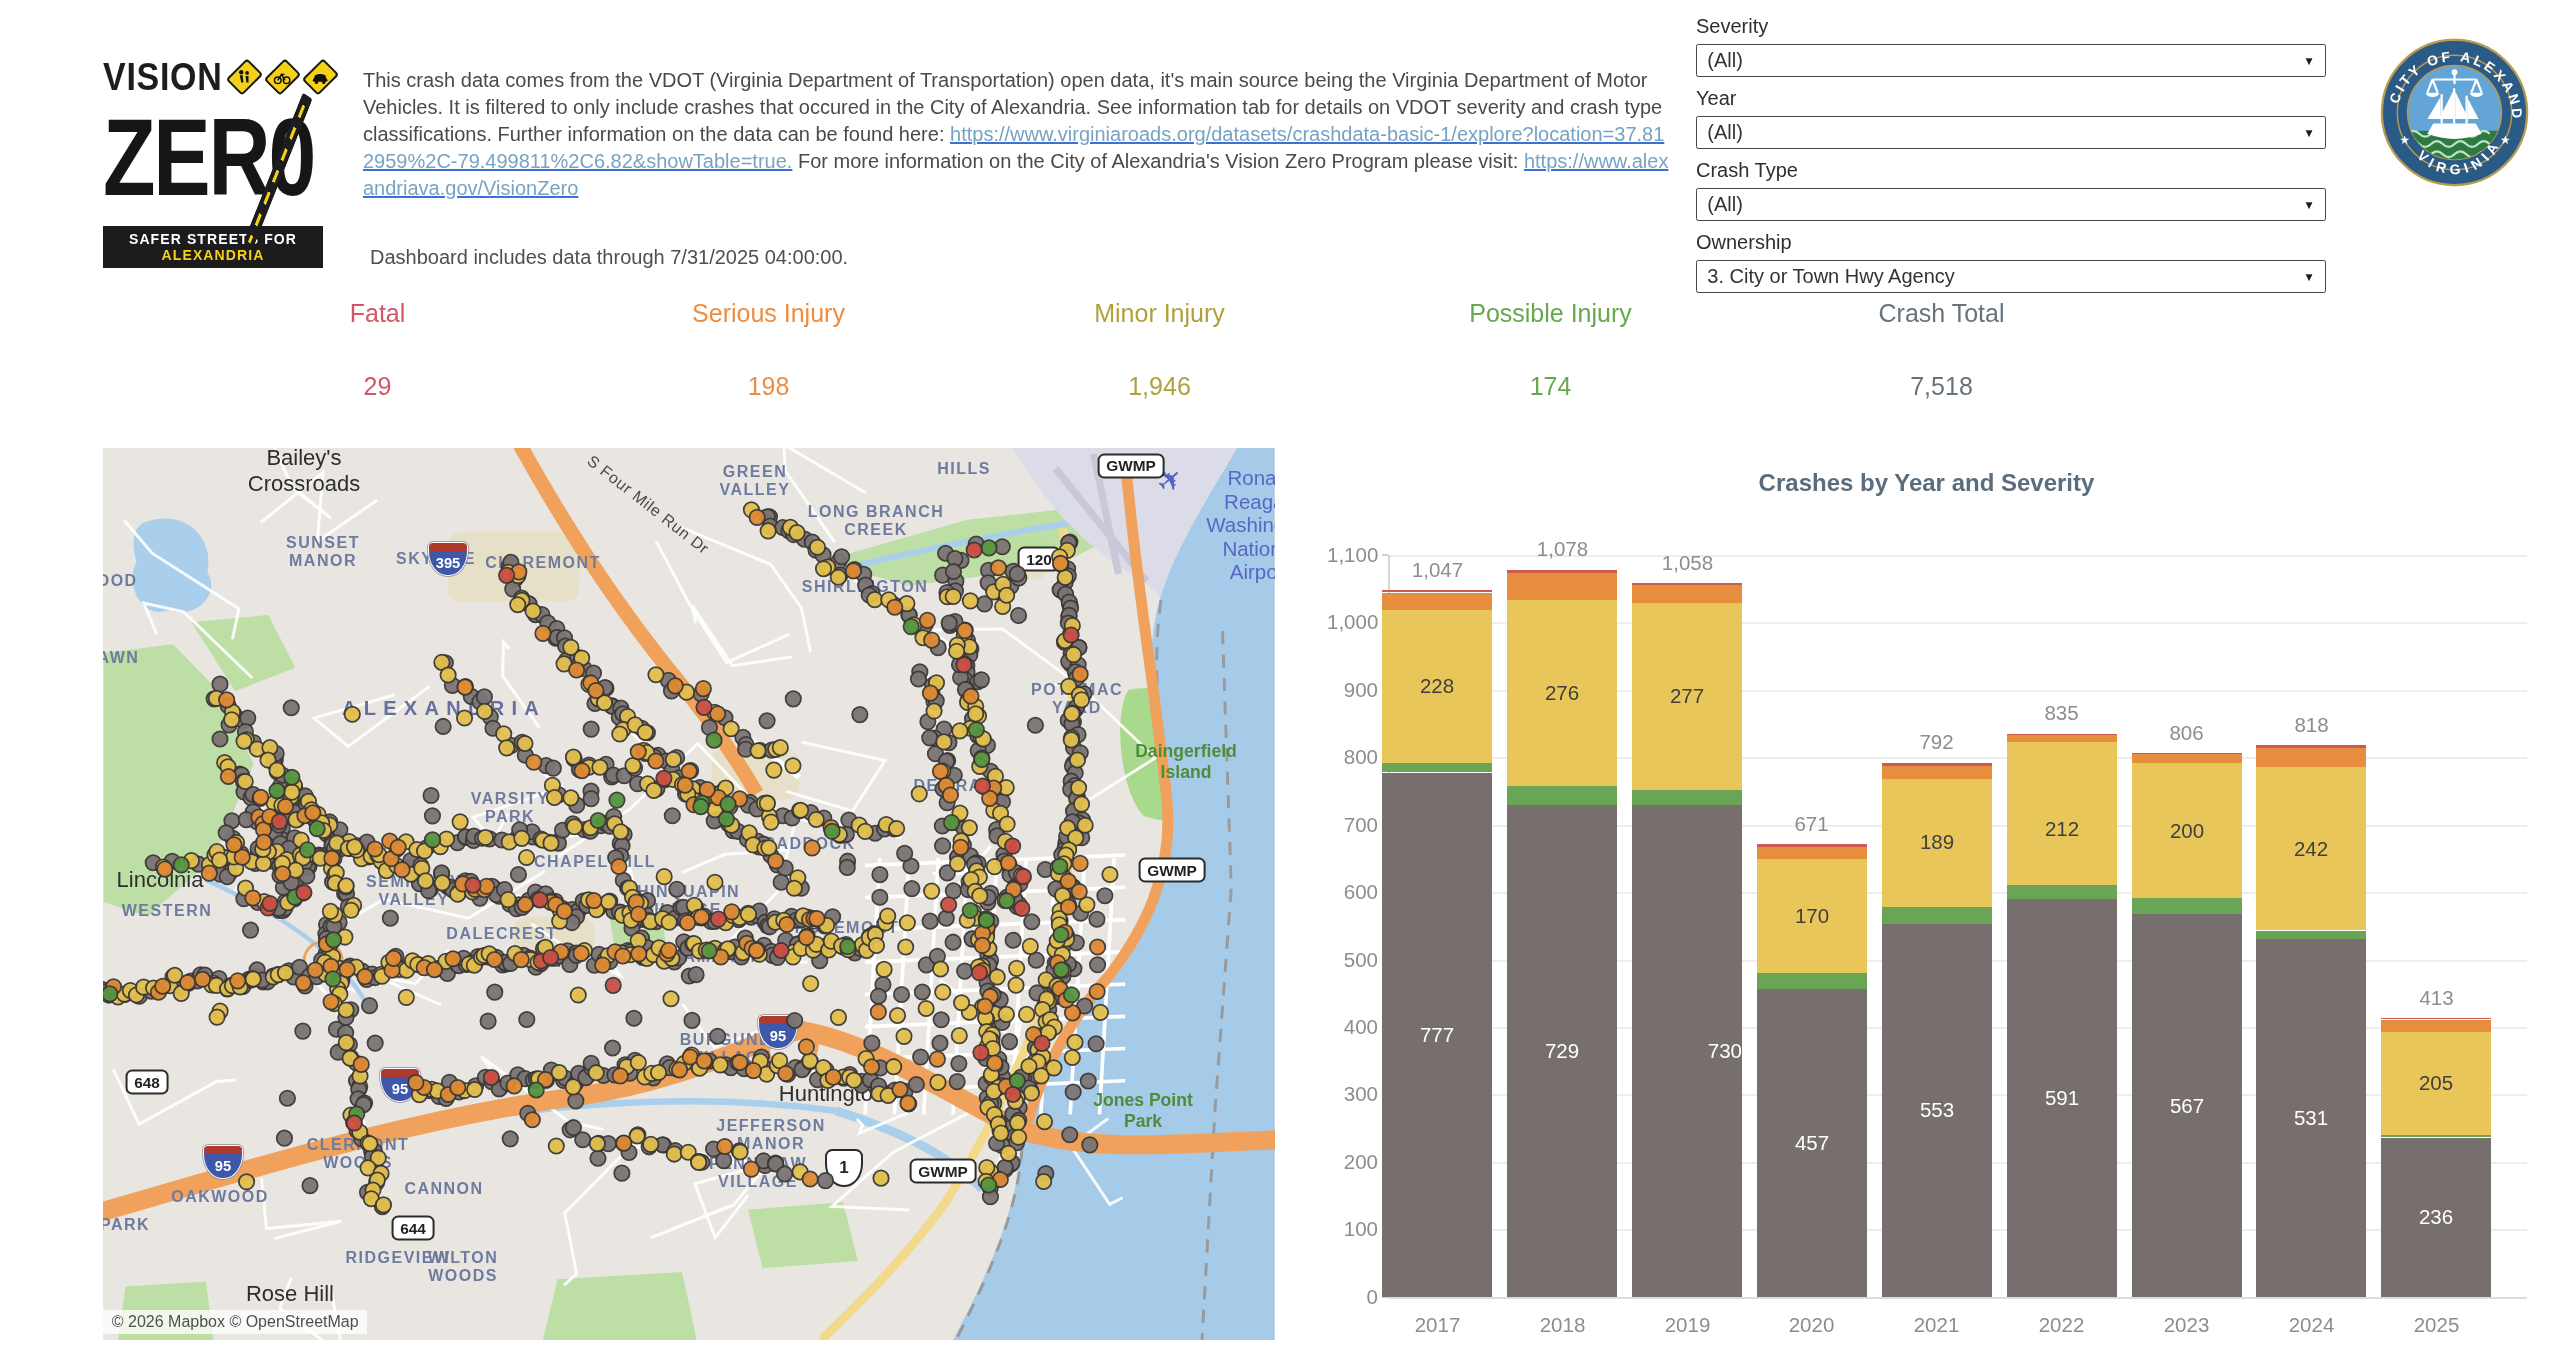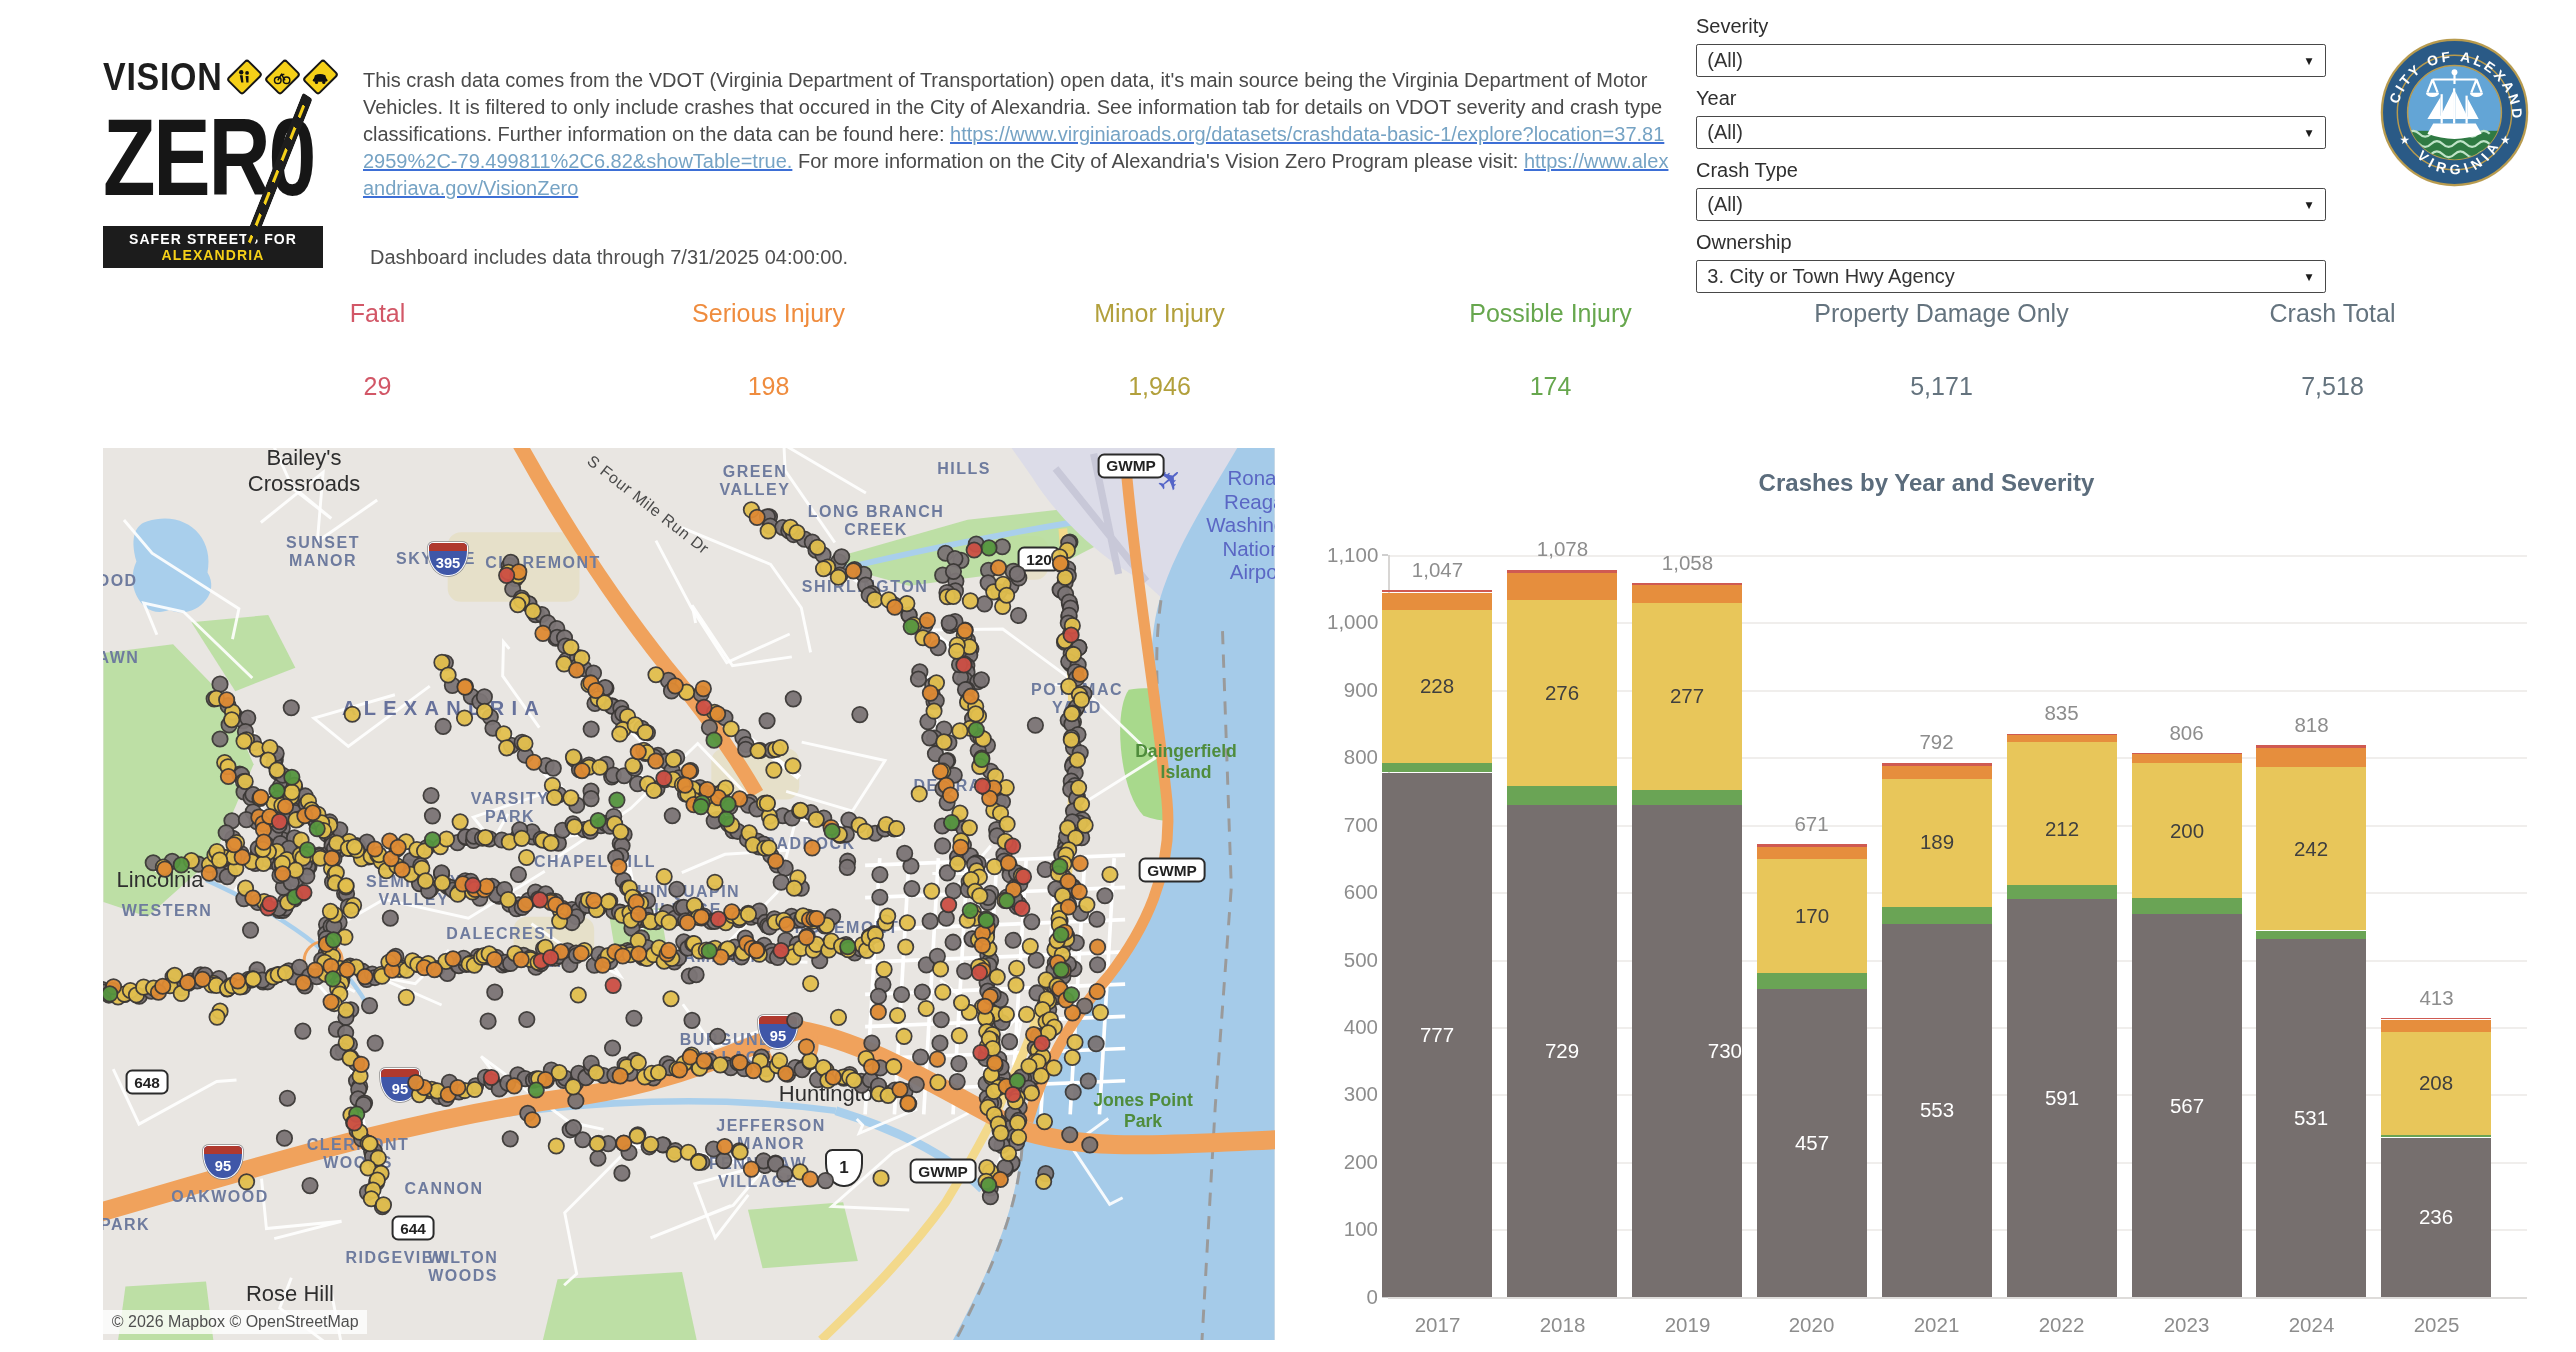--- a/index.html
+++ b/index.html
@@ -188,24 +188,20 @@
       <div class="kpi-label" style="color: rgb(239, 140, 62);">Serious Injury</div>
       <div class="kpi-value" style="color: rgb(239, 140, 62);">198</div>
     </div>
     <div class="kpi">
       <div class="kpi-label" style="color: rgb(178, 160, 60);">Minor Injury</div>
       <div class="kpi-value" style="color: rgb(178, 160, 60);">1,946</div>
     </div>
     <div class="kpi">
       <div class="kpi-label" style="color: rgb(103, 167, 78);">Possible Injury</div>
       <div class="kpi-value" style="color: rgb(103, 167, 78);">174</div>
-    </div>
-    <div class="kpi">
-      <div class="kpi-label" style="color: rgb(100, 115, 126);">Property Damage Only</div>
-      <div class="kpi-value" style="color: rgb(100, 115, 126);">5,171</div>
     </div>
     <div class="kpi">
       <div class="kpi-label" style="color: rgb(100, 115, 126);">Crash Total</div>
       <div class="kpi-value" style="color: rgb(100, 115, 126);">7,518</div>
     </div>
   </div>
 
   <div id="map">
     <svg id="map-base" width="1172" height="892" viewBox="0 0 1599 1218">
         <rect x="0" y="0" width="1599" height="1218" fill="#e9e6e2"></rect>
@@ -2194,21 +2190,21 @@
         <div class="bar-seg" style="left: 945px; top: 298px; width: 110px; height: 163px; background: rgb(232, 198, 90);"></div>
         <div class="seg-label" style="left: 945px; top: 380px; color: rgb(63, 63, 63);">242</div>
         <div class="bar-seg" style="left: 945px; top: 279px; width: 110px; height: 19px; background: rgb(230, 142, 61);"></div>
         <div class="bar-seg" style="left: 945px; top: 276px; width: 110px; height: 3.4px; background: rgb(207, 90, 82);"></div>
         <div class="bar-total" style="left: 938px; top: 244px;">818</div>
         <div class="xcat" style="left: 938px; top: 844px;">2024</div>
         <div class="bar-seg" style="left: 1070px; top: 669px; width: 110px; height: 159px; background: rgb(118, 111, 110);"></div>
         <div class="seg-label" style="left: 1070px; top: 748px; color: rgb(255, 255, 255);">236</div>
         <div class="bar-seg" style="left: 1070px; top: 665px; width: 110px; height: 3.4px; background: rgb(106, 164, 85);"></div>
         <div class="bar-seg" style="left: 1070px; top: 563px; width: 110px; height: 103px; background: rgb(232, 198, 90);"></div>
-        <div class="seg-label" style="left: 1070px; top: 614px; color: rgb(63, 63, 63);">208</div>
+        <div class="seg-label" style="left: 1070px; top: 614px; color: rgb(63, 63, 63);">205</div>
         <div class="bar-seg" style="left: 1070px; top: 551px; width: 110px; height: 12px; background: rgb(230, 142, 61);"></div>
         <div class="bar-seg" style="left: 1070px; top: 549px; width: 110px; height: 1.3px; background: rgb(207, 90, 82);"></div>
         <div class="bar-total" style="left: 1063px; top: 517px;">413</div>
         <div class="xcat" style="left: 1063px; top: 844px;">2025</div>
       </div>
   </div>
 
 </div>
 
 

